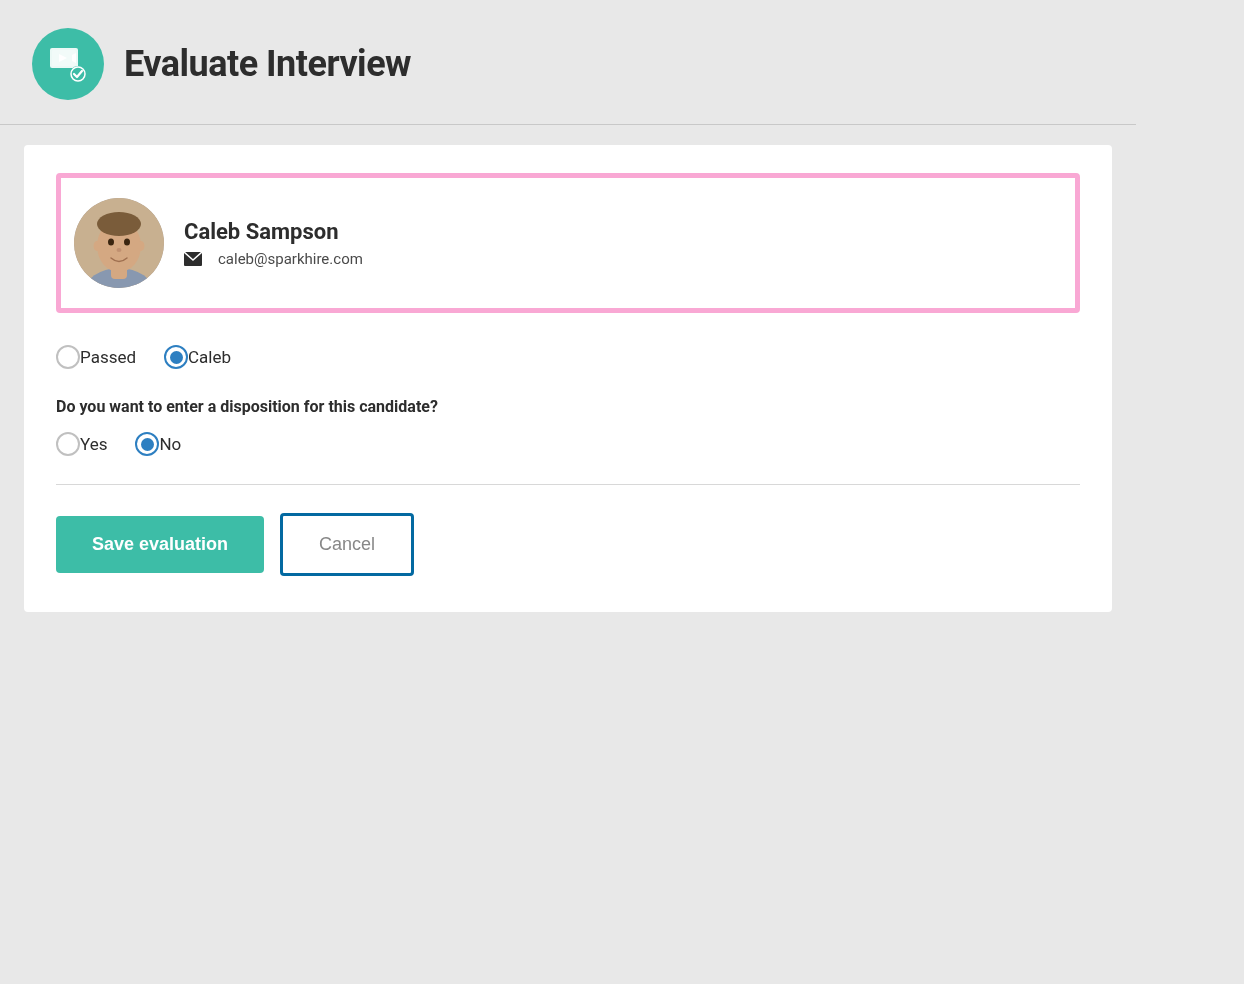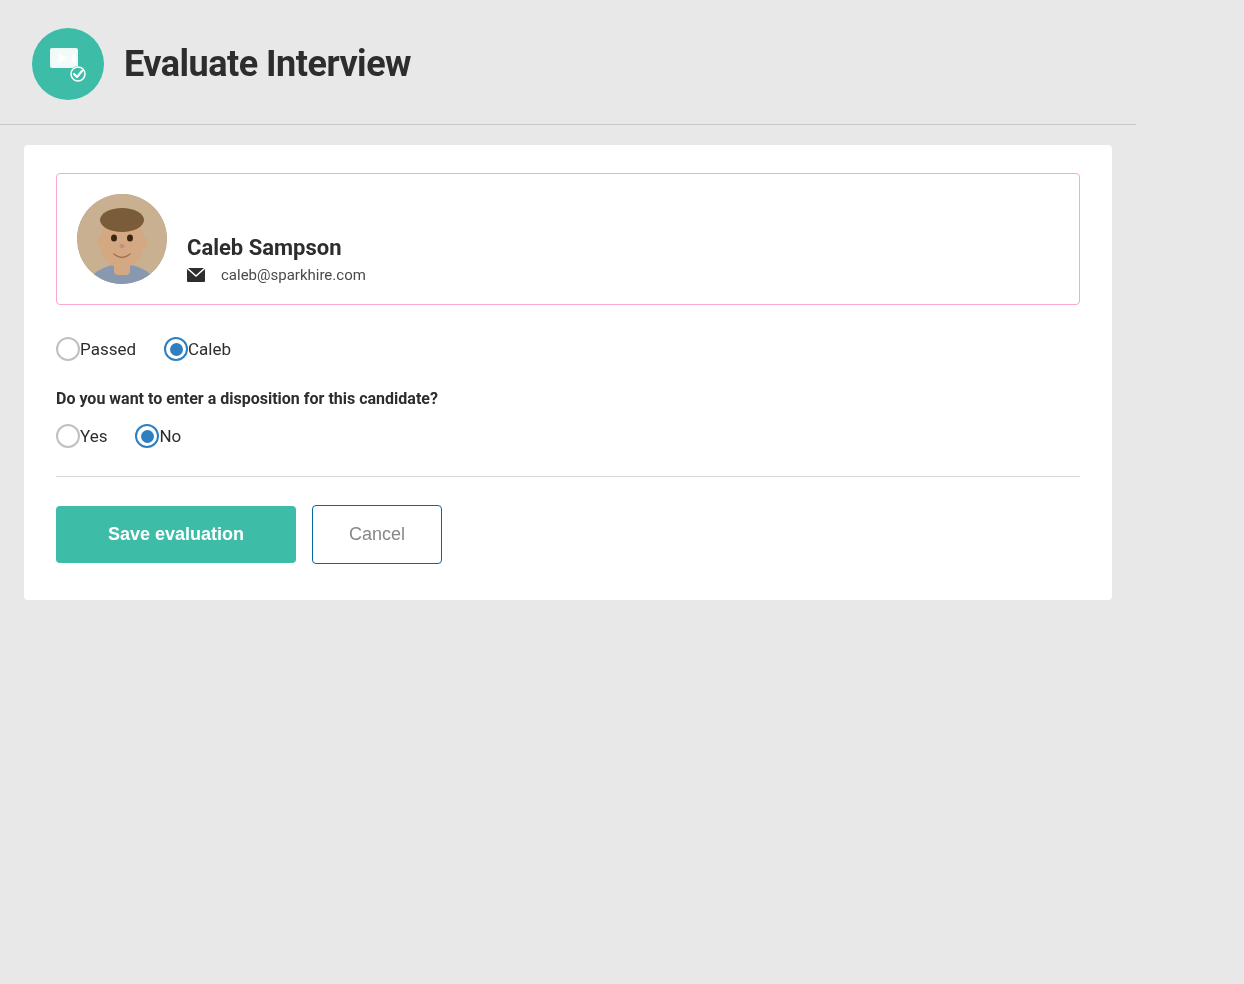--- a/index.html
+++ b/index.html
@@ -48,25 +48,25 @@
       background: #c8c8c8;
       margin: 0 0 20px 0;
     }
     .main-card {
       background: #fff;
       margin: 0 24px;
       border-radius: 4px;
       padding: 28px 32px 36px 32px;
     }
     .candidate-card {
-      border: 1px solid #f9a8d4;
-      border-radius: 4px;
-      padding: 20px 20px;
-      display: flex;
-      align-items: flex-end;
+      border: 5px solid #f9a8d4;
+      border-radius: 4px;
+      padding: 20px 13px;
+      display: flex;
+      align-items: center;
       gap: 20px;
       margin-bottom: 32px;
     }
     .avatar {
       width: 90px;
       height: 90px;
       border-radius: 50%;
       background: #b0a090;
       overflow: hidden;
       flex-shrink: 0;
@@ -146,30 +146,30 @@
     .button-row {
       display: flex;
       align-items: center;
       gap: 16px;
     }
     .btn-save {
       background: #3dbda7;
       color: #fff;
       border: none;
       border-radius: 4px;
-      padding: 18px 52px;
+      padding: 18px 36px;
       font-size: 18px;
       font-weight: 600;
       cursor: pointer;
       min-width: 200px;
     }
     .btn-cancel {
       background: #fff;
       color: #888;
-      border: 1px solid #0369a1;
+      border: 3px solid #0369a1;
       border-radius: 4px;
       padding: 18px 36px;
       font-size: 18px;
       font-weight: 400;
       cursor: pointer;
       min-width: 120px;
     }
   </style>
 </head>
 <body>

